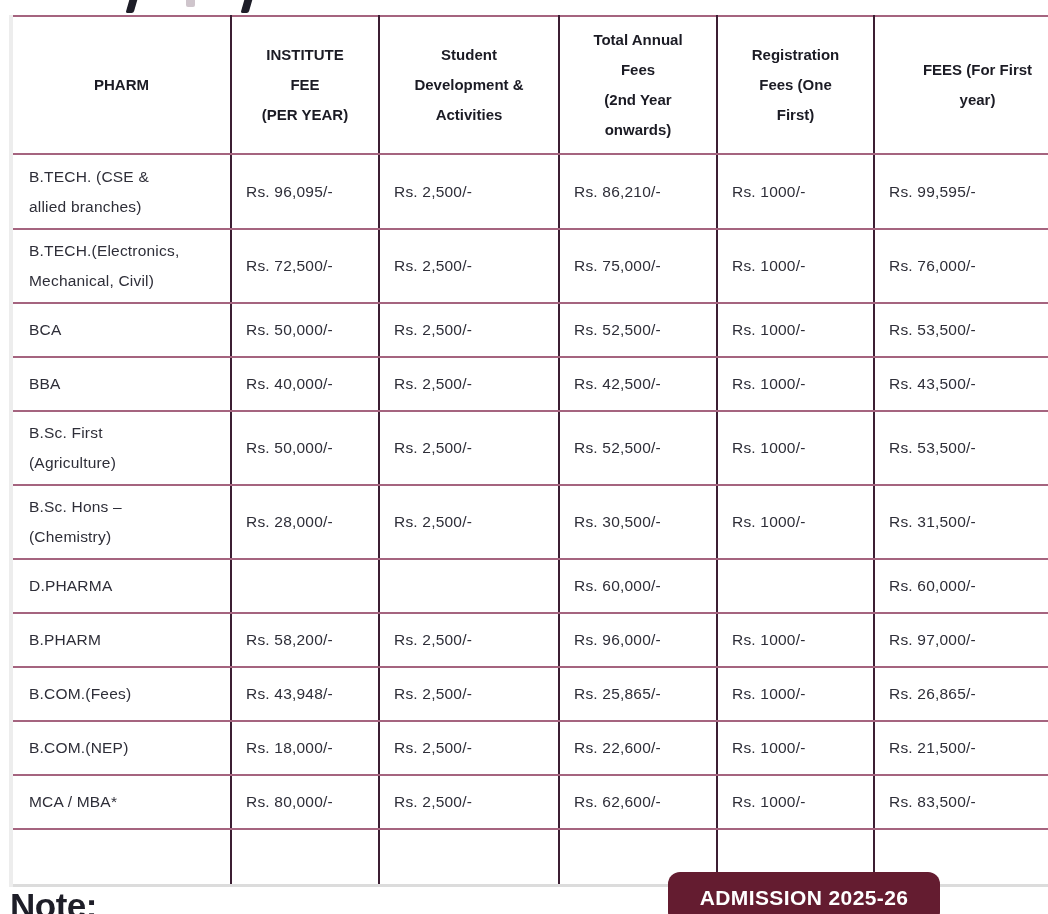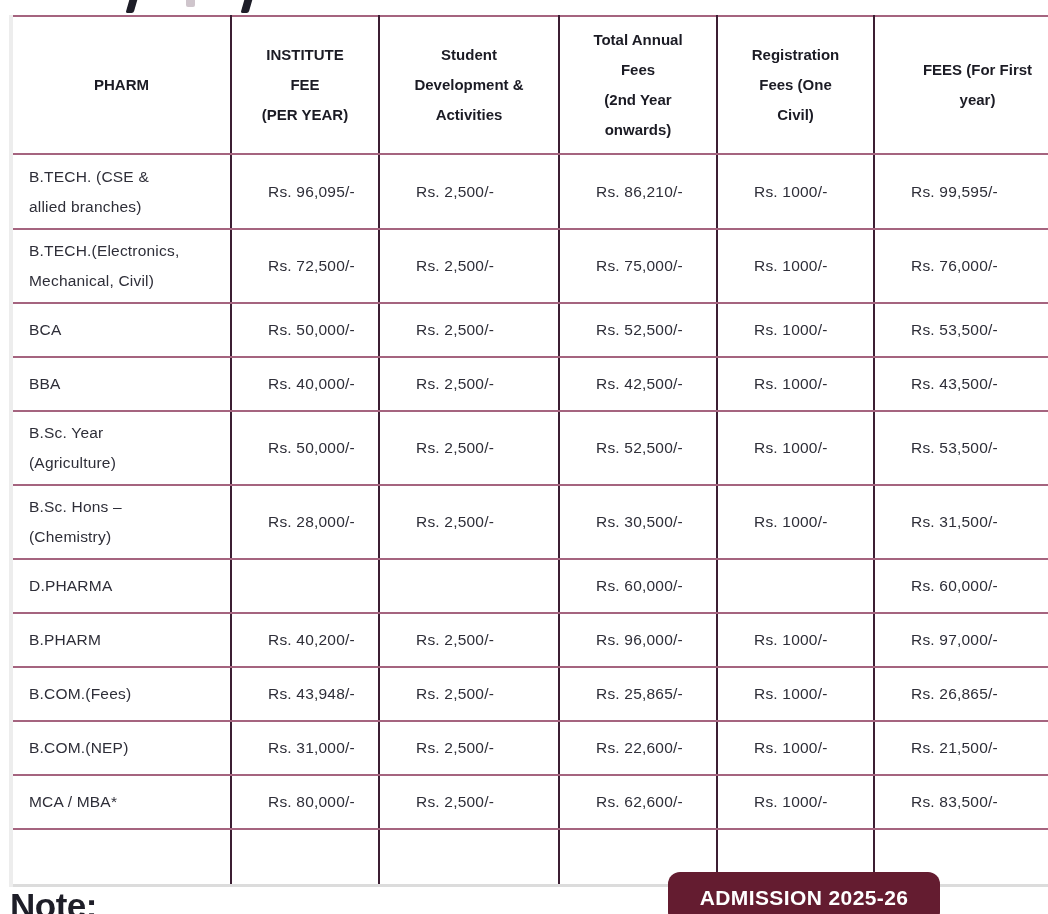--- a/index.html
+++ b/index.html
@@ -57,21 +57,21 @@
     padding: 6px 8px;
   }
   .fee-table thead tr { height: 138px; }
   .fee-table td {
     font-size: 15.5px;
     color: #2e2e38;
     text-align: left;
     padding: 6px 10px 6px 16px;
     letter-spacing: 0.2px;
   }
-  .fee-table td + td { padding-left: 36px; }
+  .fee-table td + td { padding-left: 14px; }
   .fee-table tbody tr { height: 54px; }
   .fee-table tbody tr:nth-child(1) { height: 75px; }
   .fee-table tbody tr:nth-child(2) { height: 74px; }
   .fee-table tbody tr:nth-child(5) { height: 73px; }
   .fee-table tbody tr:nth-child(6) { height: 74px; }
   .fee-table tbody tr:nth-child(12) { height: 56px; }
 
   
   .note-heading {
     position: absolute;
@@ -125,21 +125,21 @@
 (PER YEAR)</th>
       <th>Student
 Development &amp;
 Activities</th>
       <th>Total Annual
 Fees
 (2nd Year
 onwards)</th>
       <th>Registration
 Fees (One
-Civil)</th>
+First)</th>
       <th>FEES (For First
 year)</th>
     </tr>
   </thead>
   <tbody>
       <tr>
     <td>B.TECH. (CSE &amp;
 allied branches)</td>
     <td>Rs. 96,095/-</td>
     <td>Rs. 2,500/-</td>
@@ -166,21 +166,21 @@
   </tr>
       <tr>
     <td>BBA</td>
     <td>Rs. 40,000/-</td>
     <td>Rs. 2,500/-</td>
     <td>Rs. 42,500/-</td>
     <td>Rs. 1000/-</td>
     <td>Rs. 43,500/-</td>
   </tr>
       <tr>
-    <td>B.Sc. Year
+    <td>B.Sc. First
 (Agriculture)</td>
     <td>Rs. 50,000/-</td>
     <td>Rs. 2,500/-</td>
     <td>Rs. 52,500/-</td>
     <td>Rs. 1000/-</td>
     <td>Rs. 53,500/-</td>
   </tr>
       <tr>
     <td>B.Sc. Hons –
 (Chemistry)</td>
@@ -193,37 +193,37 @@
       <tr>
     <td>D.PHARMA</td>
     <td></td>
     <td></td>
     <td>Rs. 60,000/-</td>
     <td></td>
     <td>Rs. 60,000/-</td>
   </tr>
       <tr>
     <td>B.PHARM</td>
-    <td>Rs. 40,200/-</td>
+    <td>Rs. 58,200/-</td>
     <td>Rs. 2,500/-</td>
     <td>Rs. 96,000/-</td>
     <td>Rs. 1000/-</td>
     <td>Rs. 97,000/-</td>
   </tr>
       <tr>
     <td>B.COM.(Fees)</td>
     <td>Rs. 43,948/-</td>
     <td>Rs. 2,500/-</td>
     <td>Rs. 25,865/-</td>
     <td>Rs. 1000/-</td>
     <td>Rs. 26,865/-</td>
   </tr>
       <tr>
     <td>B.COM.(NEP)</td>
-    <td>Rs. 31,000/-</td>
+    <td>Rs. 18,000/-</td>
     <td>Rs. 2,500/-</td>
     <td>Rs. 22,600/-</td>
     <td>Rs. 1000/-</td>
     <td>Rs. 21,500/-</td>
   </tr>
       <tr>
     <td>MCA / MBA*</td>
     <td>Rs. 80,000/-</td>
     <td>Rs. 2,500/-</td>
     <td>Rs. 62,600/-</td>

